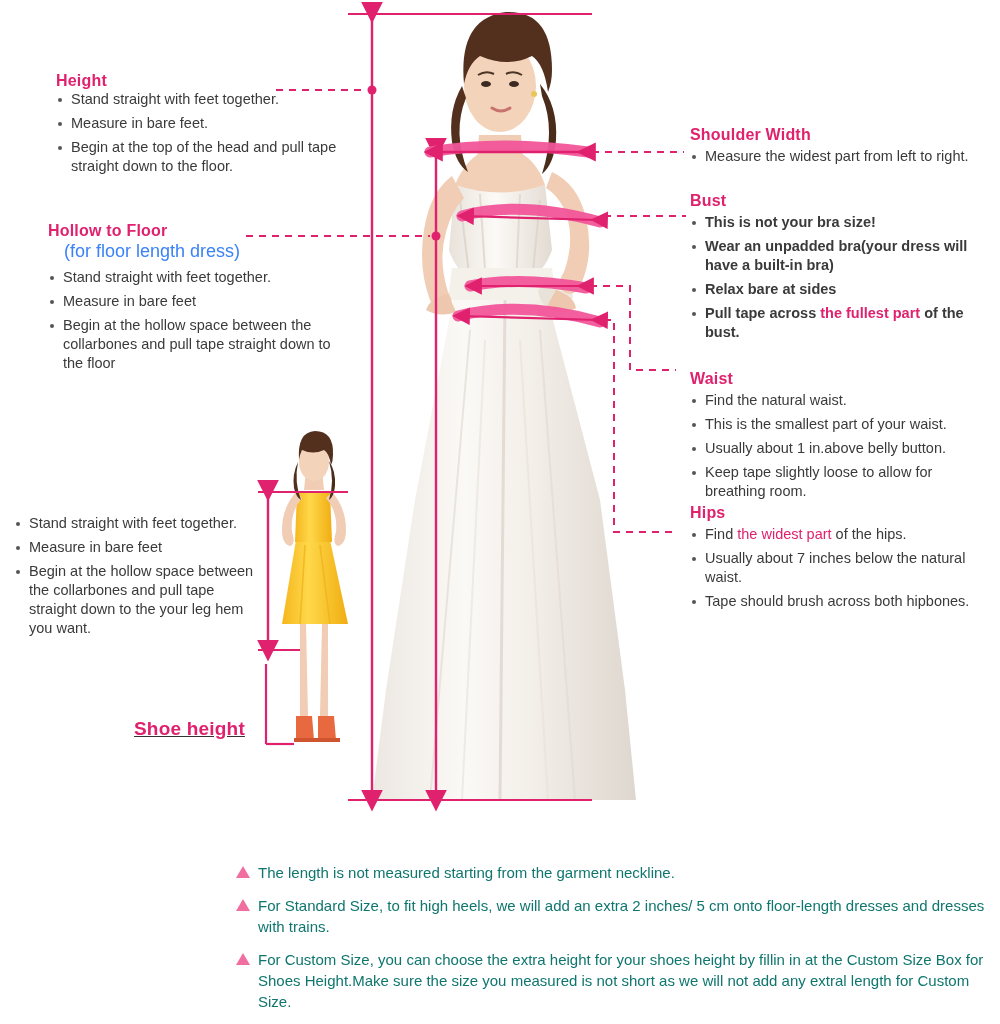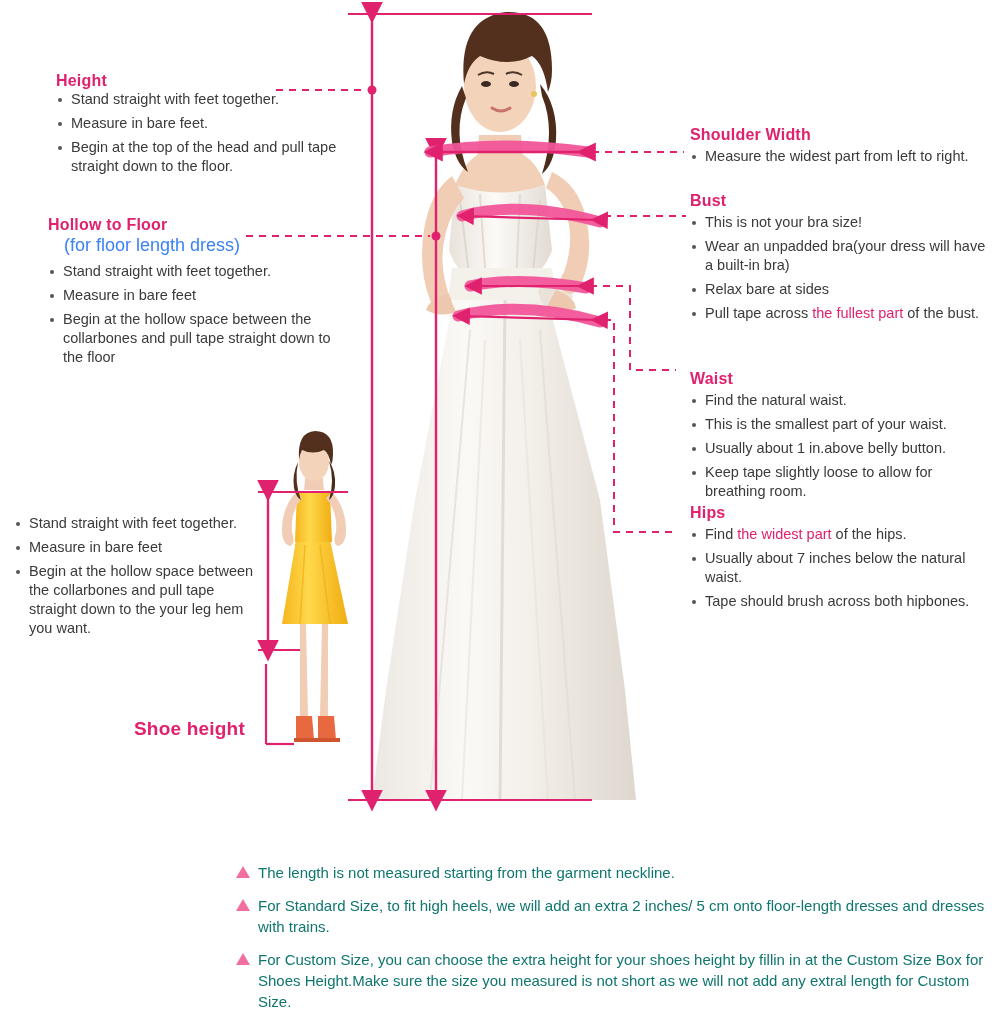--- a/index.html
+++ b/index.html
@@ -247,52 +247,52 @@
 
   <div class="blk" style="left:56px; top:72px; width:300px;">
     <div class="hd">Height</div>
     <ul class="notes">
       <li>Stand straight with feet together.</li>
       <li>Measure in bare feet.</li>
       <li>Begin at the top of the head and pull tape straight down to the floor.</li>
     </ul>
   </div>
 
-  <div class="blk" style="left:48px; top:216px; width:300px;">
+  <div class="blk" style="left:48px; top:222px; width:300px;">
     <div class="hd">Hollow to Floor</div>
     <div class="sub" style="margin:1px 0 6px 16px;">(for floor length dress)</div>
     <ul class="notes">
       <li>Stand straight with feet together.</li>
       <li>Measure in bare feet</li>
       <li>Begin at the hollow space between the collarbones and pull tape straight down to the floor</li>
     </ul>
   </div>
 
   <div class="blk" style="left:14px; top:508px; width:250px;">
     <ul class="notes" style="margin-top:6px;">
       <li>Stand straight with feet together.</li>
       <li>Measure in bare feet</li>
       <li>Begin at the hollow space between the collarbones and pull tape straight down to the your leg hem  you want.</li>
     </ul>
   </div>
 
-  <div class="blk" style="left:134px; top:718px;">
+  <div class="blk" style="left:134px; top:718px;text-decoration:underline;">
     <div class="hd sm">Shoe height</div>
   </div>
 
   <div class="blk" style="left:690px; top:126px; width:306px;">
     <div class="hd">Shoulder Width</div>
     <ul class="notes" style="margin-top:3px;">
       <li>Measure the widest part from left to right.</li>
     </ul>
   </div>
 
   <div class="blk" style="left:690px; top:192px; width:306px;">
     <div class="hd">Bust</div>
-    <ul class="notes" style="margin-top:3px;">
+    <ul class="notes" style="margin-top:3px;font-weight:bold;">
       <li>This is not your bra size!</li>
       <li>Wear an unpadded bra(your dress will have a built-in bra)</li>
       <li>Relax bare at sides</li>
       <li><span>Pull tape across </span><span class="pink">the fullest part</span><span> of the bust.</span></li>
     </ul>
   </div>
 
   <div class="blk" style="left:690px; top:342px; width:306px;margin-top:28px;">
     <div class="hd">Waist</div>
     <ul class="notes" style="margin-top:3px;">

